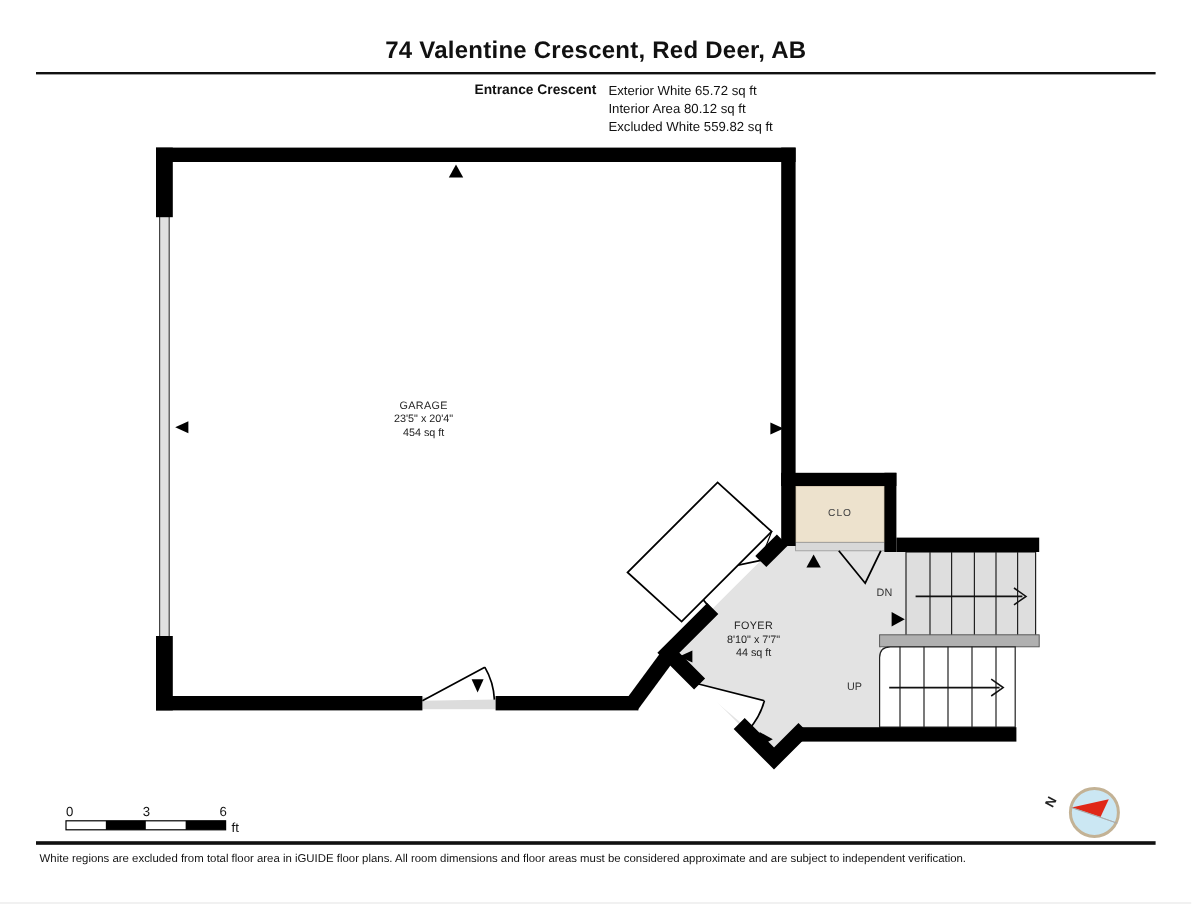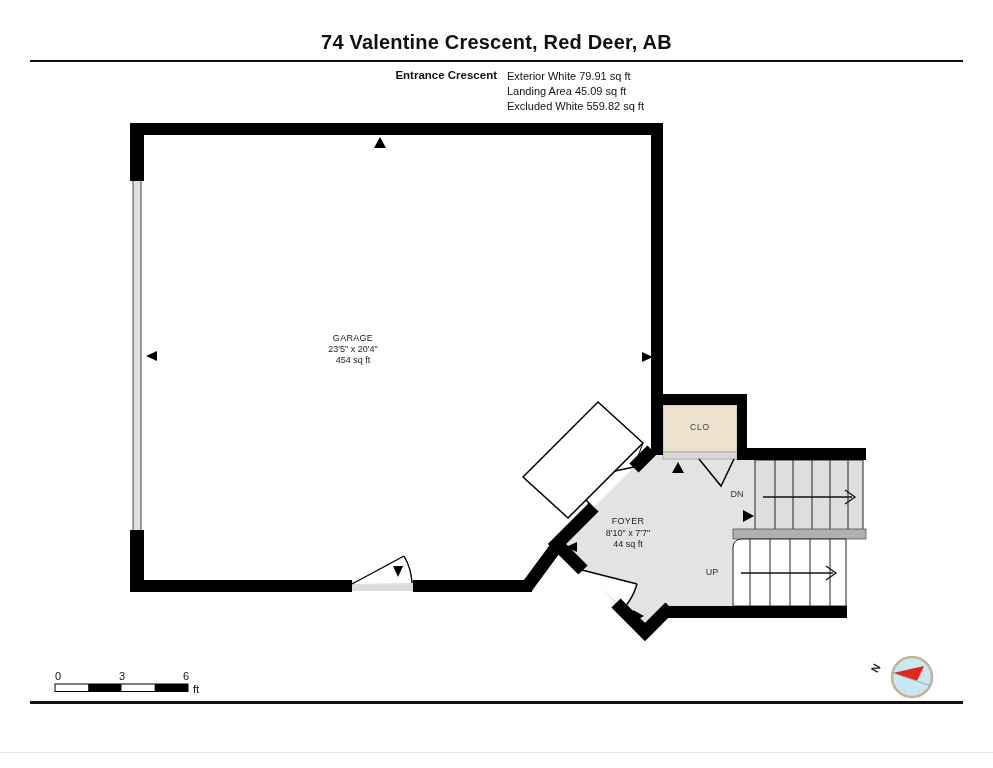--- a/index.html
+++ b/index.html
@@ -28,22 +28,22 @@
 </head>
 <body>
 
 <div id="page">
 
   <div class="title">74 Valentine Crescent, Red Deer, AB</div>
   <div class="hrule rule-top"></div>
 
   <div class="floor-label">Entrance Crescent</div>
   <div class="areas">
-    <div><span>Exterior White</span> <span>79.91 sq ft</span></div>
-    <div><span>Landing Area</span> <span>45.09 sq ft</span></div>
+    <div><span>Exterior White</span> <span>65.72 sq ft</span></div>
+    <div><span>Interior Area</span> <span>80.12 sq ft</span></div>
     <div><span>Excluded White</span> <span>559.82 sq ft</span></div>
   </div>
 
   <svg width="993" height="768" viewBox="0 0 993 768" style="position:absolute;left:0;top:0;">
 
     <polygon points="649,452 740,452 740,460 756,460 756,529 734,529 734,606 668,606 645,633 557,544" fill="#e3e3e3"></polygon>
     <rect x="663" y="405" width="74" height="47" fill="#ede2cd" stroke="#c8baa0" stroke-width="1"></rect>
     <rect x="663" y="452" width="74" height="7" fill="#d8d8d8" stroke="#9a9a9a" stroke-width="0.7"></rect>
 
     <g>
@@ -140,14 +140,15 @@
 
     <g>
       <circle cx="912" cy="677" r="20" fill="#cbe7f3" stroke="#c3b295" stroke-width="2.5"></circle>
       <polygon points="893,673 924,666 917,681" fill="#e02818"></polygon>
       <polygon points="893,673 917,681 931,686" fill="#ffffff" stroke="#aaaaaa" stroke-width="0.7"></polygon>
       <text class="compass-n" transform="translate(879,670) rotate(-62)" text-anchor="middle">N</text>
     </g>
   </svg>
 
   <div class="hrule rule-bottom"></div>
+  <div class="disclaimer">White regions are excluded from total floor area in iGUIDE floor plans. All room dimensions and floor areas must be considered approximate and are subject to independent verification.</div>
   <div class="page-edge"></div>
 </div>
 
 </body></html>

